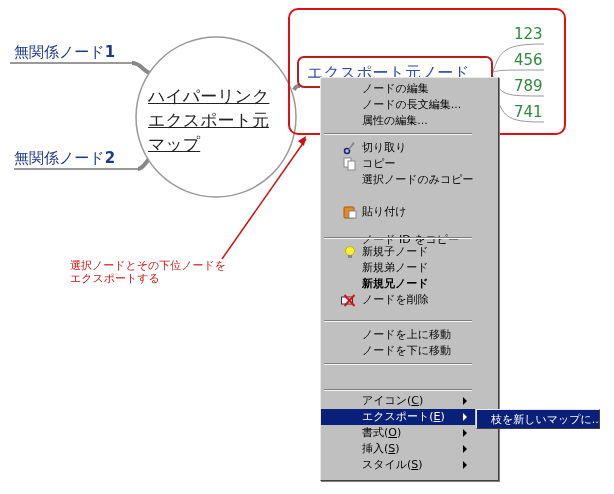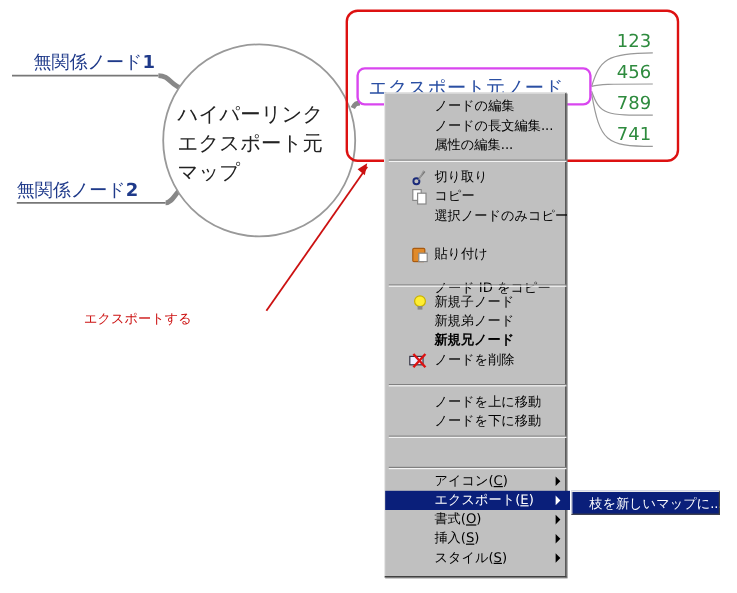--- a/index.html
+++ b/index.html
@@ -1,24 +1,24 @@
 <!DOCTYPE html>
 <html><head>
 <meta charset="utf-8">
 <style>
   html, body { margin:0; padding:0; background:#ffffff; }
   body { width:614px; height:494px; position:relative; overflow:hidden; font-family:"DejaVu Sans","Liberation Sans",sans-serif; }
   svg.lines { position:absolute; left:0; top:0; }
   .leaf-node { position:absolute; color:#1f3a8a; font-size:15px; white-space:nowrap; }
   .leaf-node b { font-weight:bold; color:#1f3a8a; }
-  .root-text { position:absolute; left:148px; top:84px; font-size:17px; line-height:24px; color:#222; white-space:nowrap; }
-  .export-node { position:absolute; left:297px; top:56px; width:196px; height:32px; border:2px solid #d946ef; border-radius:7px; box-sizing:border-box; color:#2a4fa3; font-size:16px; padding:5px 0 0 8px; white-space:nowrap; overflow:hidden; background:#fff; }
+  .root-text { position:absolute; left:148px; top:84px; font-size:17px; line-height:24px; color:#222; white-space:nowrap;text-decoration:underline; }
+  .export-node { position:absolute; left:297px; top:56px; width:196px; height:32px; border:2px solid #b91c1c; border-radius:7px; box-sizing:border-box; color:#2a4fa3; font-size:16px; padding:5px 0 0 8px; white-space:nowrap; overflow:hidden; background:#fff; }
   .num-node { position:absolute; color:#2e8b3e; font-size:15px; }
   .annotation { position:absolute; left:70px; top:259px; color:#cc1111; font-size:11px; line-height:13px; white-space:nowrap; }
-  .menu { position:absolute; left:320px; top:77px; width:152px; height:404px; background:#c0c0c0; border:1px solid; border-color:#e8e8e8 #404040 #404040 #e8e8e8; box-shadow:1px 1px 0 #808080; font-size:11px; color:#000; box-sizing:border-box; }
+  .menu { position:absolute; left:320px; top:77px; width:179px; height:404px; background:#c0c0c0; border:1px solid; border-color:#e8e8e8 #404040 #404040 #e8e8e8; box-shadow:1px 1px 0 #808080; font-size:11px; color:#000; box-sizing:border-box; }
   .mi { position:absolute; left:0; width:154px; height:16px; line-height:16px; }
   .mi .lbl { position:absolute; left:41px; white-space:nowrap; }
   .mi .ic { position:absolute; left:22px; top:1px; width:14px; height:14px; }
   .mi .arr { position:absolute; right:8px; top:4px; width:0; height:0; border-top:4px solid transparent; border-bottom:4px solid transparent; border-left:4px solid #000; }
   .mi.sel { background:#0a1f7a; color:#fff; }
   .mi.sel .arr { border-left-color:#fff; }
   .sep { position:absolute; left:3px; width:148px; height:0; border-top:1px solid #808080; border-bottom:1px solid #f4f4f4; }
   .submenu { position:absolute; left:476px; top:409px; width:124px; height:20px; background:#0a1f7a; border:1px solid; border-color:#e8e8e8 #404040 #404040 #e8e8e8; color:#fff; font-size:11px; box-sizing:border-box; }
   .submenu .lbl { position:absolute; left:14px; top:2px; white-space:nowrap; }
   u.mn { text-decoration:underline; }
@@ -41,21 +41,21 @@
   <path d="M493 72 C500 70 505 70 544 70" stroke="#999" stroke-width="1" fill="none"></path>
   <path d="M493 76 C500 96 505 96 544 96" stroke="#999" stroke-width="1" fill="none"></path>
   <path d="M493 78 C500 118 505 122 544 122" stroke="#999" stroke-width="1" fill="none"></path>
 
   <rect x="289" y="9" width="276" height="125" rx="9" ry="9" fill="none" stroke="#dd1111" stroke-width="2"></rect>
 
   <line x1="222" y1="259" x2="306" y2="139" stroke="#cc1111" stroke-width="1.5"></line>
   <polygon points="306,136 298,141 304,146" fill="#cc1111"></polygon>
 </svg>
 
-<div class="leaf-node" style="left:28px;top:43px;">
+<div class="leaf-node" style="left:14px;top:43px;">
   <span>無関係ノード</span><b>1</b>
 </div>
 <div class="leaf-node" style="left:14px;top:149px;">
   <span>無関係ノード</span><b>2</b>
 </div>
 
 <div class="root-text">
   <div>ハイパーリンク</div>
   <div>エクスポート元</div>
   <div>マップ</div>
@@ -64,20 +64,21 @@
 <div class="export-node">
   <span>エクスポート元ノード</span>
 </div>
 
 <div class="num-node" style="left:514px;top:25px;">123</div>
 <div class="num-node" style="left:514px;top:51px;">456</div>
 <div class="num-node" style="left:514px;top:77px;">789</div>
 <div class="num-node" style="left:514px;top:103px;">741</div>
 
 <div class="annotation">
+  <div>選択ノードとその下位ノードを</div>
   <div>エクスポートする</div>
 </div>
 
 <div class="menu">
   <div class="mi" style="top:3px;">
       <span class="lbl">ノードの編集</span>
     </div>
   <div class="mi" style="top:19px;">
       <span class="lbl">ノードの長文編集...</span>
     </div>

